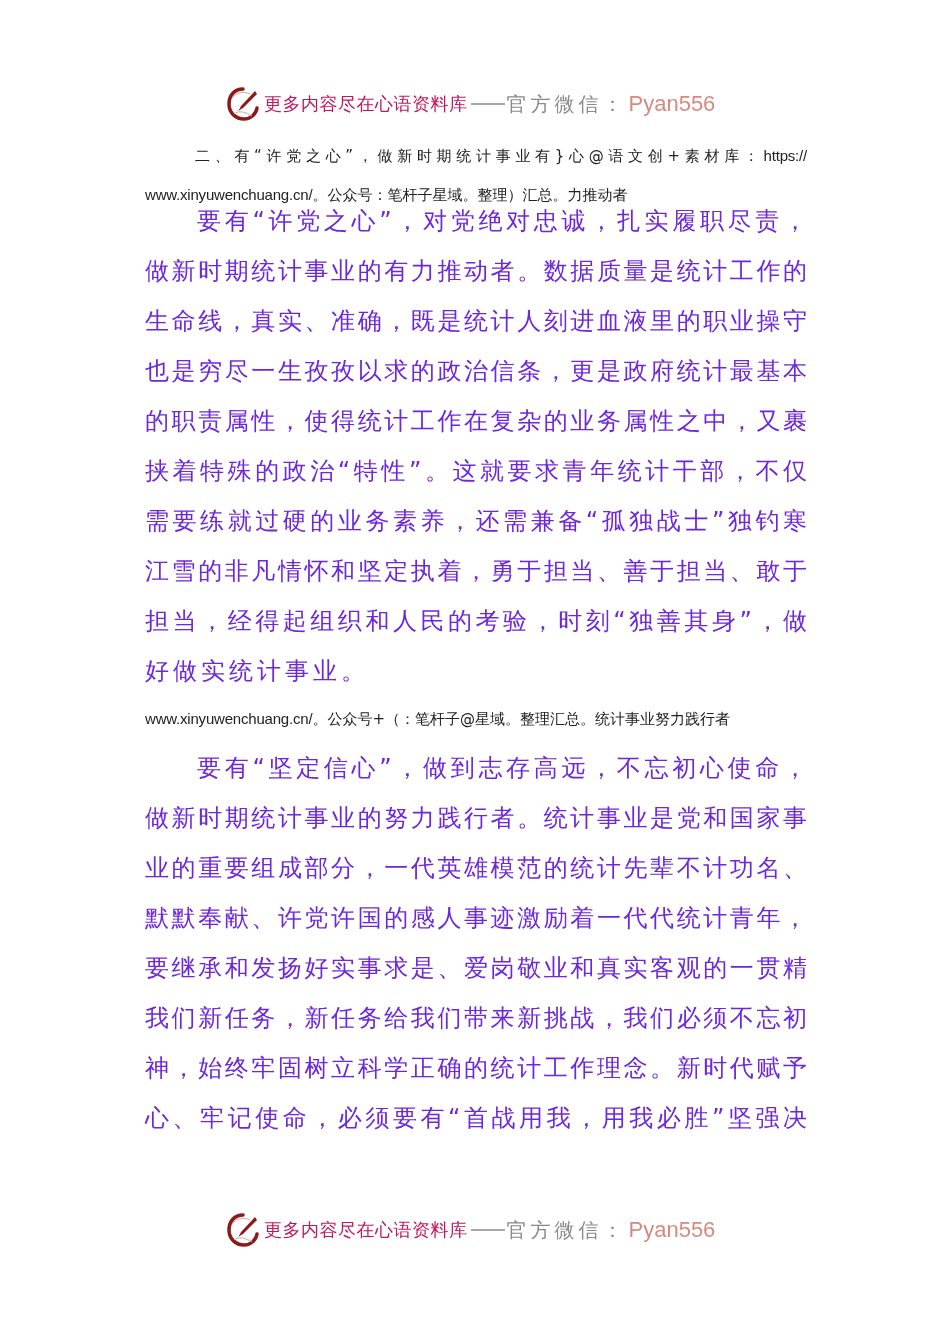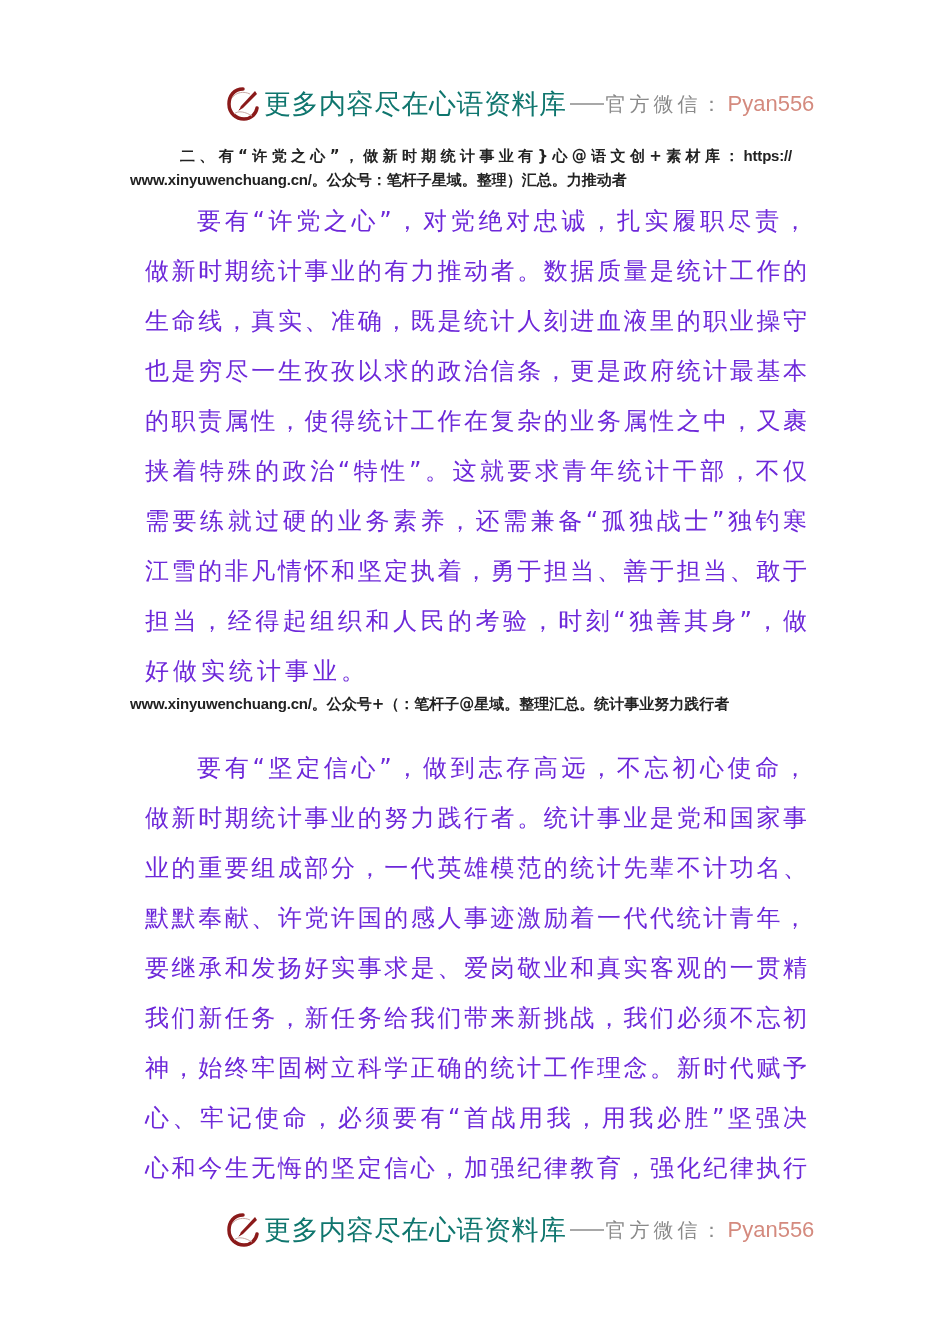--- a/index.html
+++ b/index.html
@@ -26,22 +26,22 @@
     .banner.top { top: 84px; }
     .banner.bottom { top: 1210px; }
     .logo {
       width: 34px;
       height: 36px;
       margin-right: 4px;
       flex: 0 0 auto;
     }
     .banner-main {
       font-family: "DejaVu Serif", serif;
-      font-size: 27px;
-      color: #0f766e;
+      font-size: 18px;
+      color: #be185d;
       letter-spacing: 0.5px;
     }
     .banner-dash {
       display: inline-block;
       width: 34px;
       height: 1.5px;
       background: #a8a8a8;
       margin: 0 2px 0 3px;
       vertical-align: middle;
     }
@@ -52,37 +52,37 @@
       letter-spacing: 4px;
     }
     .banner-id {
       font-family: "Liberation Sans", sans-serif;
       font-size: 22px;
       color: #d48a7e;
       margin-left: 2px;
     }
     .heading {
       position: absolute;
-      left: 130px;
+      left: 145px;
       width: 662px;
       font-size: 15px;
       line-height: 23px;
       color: #222;
-      font-weight: bold;
     }
     .heading .first-line {
       display: block;
       text-align: justify;
       text-align-last: justify;
       padding-left: 50px;
       white-space: nowrap;
     }
     .heading .second-line {
       display: block;
       white-space: nowrap;
+      margin-top: 15px;
     }
     .heading .url {
       font-family: "Liberation Sans", sans-serif;
       font-size: 15px;
       letter-spacing: -0.2px;
     }
     .heading.h2 { top: 144px; }
     .heading.h3 { top: 692px; }
     .heading.h2 .first-line { letter-spacing: 3.2px; }
     .heading.h3 .first-line { letter-spacing: 9px; }
@@ -152,21 +152,20 @@
 
 <div class="para p2">
   <span class="line indent">要有“坚定信心”，做到志存高远，不忘初心使命，</span>
   <span class="line">做新时期统计事业的努力践行者。统计事业是党和国家事</span>
   <span class="line">业的重要组成部分，一代英雄模范的统计先辈不计功名、</span>
   <span class="line">默默奉献、许党许国的感人事迹激励着一代代统计青年，</span>
   <span class="line">要继承和发扬好实事求是、爱岗敬业和真实客观的一贯精</span>
   <span class="line">我们新任务，新任务给我们带来新挑战，我们必须不忘初</span>
   <span class="line">神，始终牢固树立科学正确的统计工作理念。新时代赋予</span>
   <span class="line">心、牢记使命，必须要有“首战用我，用我必胜”坚强决</span>
-  <span class="line">心和今生无悔的坚定信心，加强纪律教育，强化纪律执行</span>
 </div>
 
 <div class="banner bottom">
   <svg class="logo" viewBox="0 0 34 36">
     <path d="M17 3 C8 3 3 10 3 18 C3 27 10 33 18 33 C25 33 30 28 31 22" fill="none" stroke="#8b1a1a" stroke-width="3.5" stroke-linecap="round"></path>
     <path d="M6 12 C10 6 18 5 24 8" fill="none" stroke="#c9a9a4" stroke-width="1"></path>
     <path d="M29 5 L15 20 L12 25 L17 22 L31 8 Z" fill="#8b1a1a"></path>
     <path d="M14 21 L11 26" stroke="#ffffff" stroke-width="1"></path>
     <path d="M8 28 C12 24 20 26 26 30" fill="none" stroke="#c9a9a4" stroke-width="1"></path>
   </svg>

